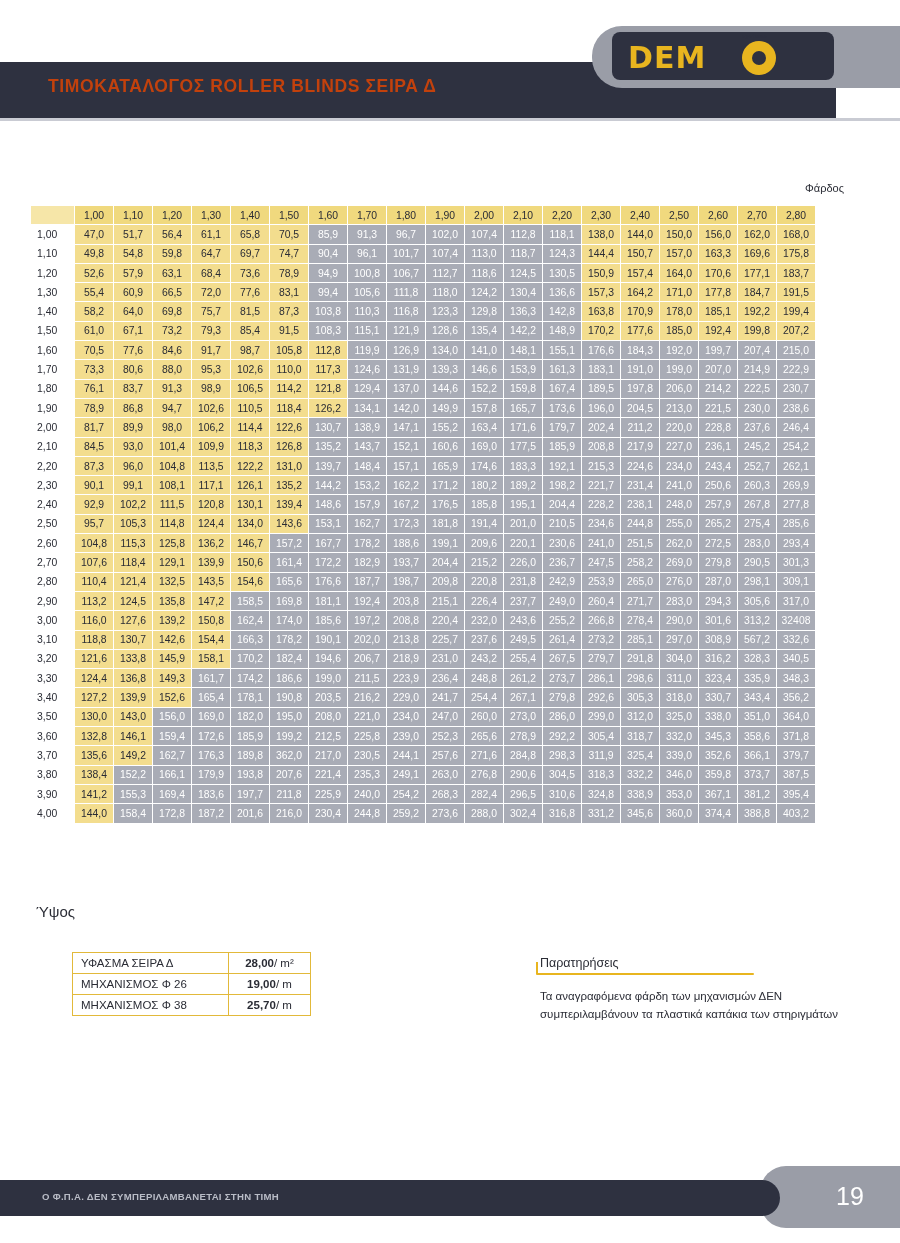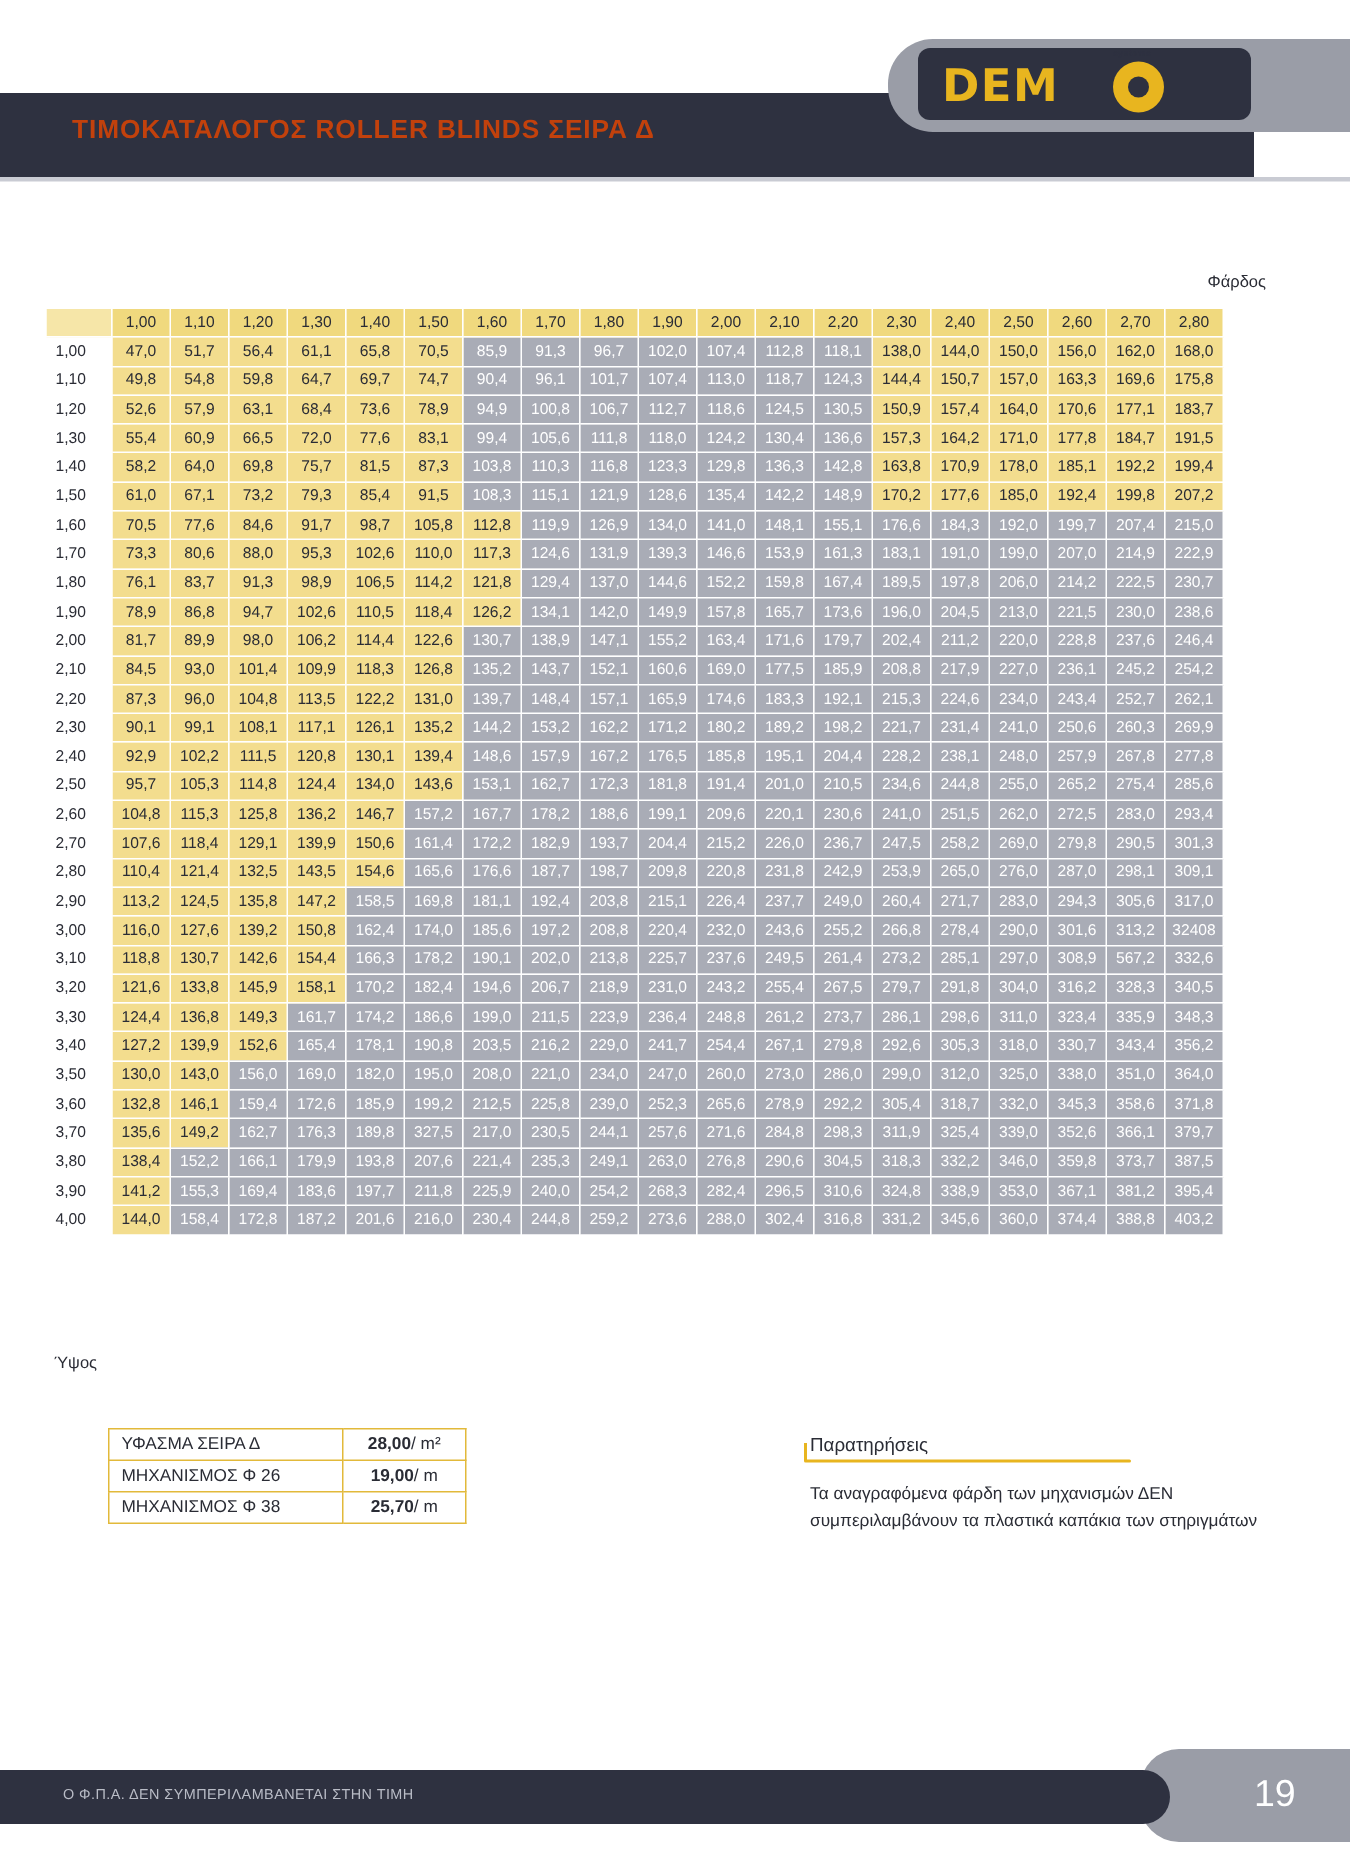--- a/index.html
+++ b/index.html
@@ -63,21 +63,21 @@
     background:#c9cbd3;
   }
 
   
   .axis-label-top {
     position:absolute; right:56px; top:182px;
     font-size:11px; color:#2a2c35;
   }
   .axis-label-left {
     position:absolute; left:36px; top:903px;
-    font-size:11px; color:#2a2c35;
+    font-size:15px; color:#2a2c35;
   }
   table.price {
     position:absolute; left:30px; top:205px;
     border-collapse:collapse;
     font-size:10.4px;
     font-family:"Liberation Sans", sans-serif;
   }
   table.price td, table.price th {
     border:1px solid #ffffff;
     padding:0;
@@ -145,21 +145,21 @@
 
   
   .footer-bar {
     position:absolute; left:0; top:1180px; width:780px; height:36px;
     background:#2e3140;
     border-top-right-radius:18px;
     border-bottom-right-radius:18px;
   }
   .footer-text {
     position:absolute; left:42px; top:1191px;
-    font-size:9.6px; font-weight:normal; letter-spacing:0.3px;
+    font-size:9.6px; font-weight:bold; letter-spacing:0.3px;
     color:#b9bcc6;
   }
   .footer-plate {
     position:absolute; left:760px; top:1166px; width:140px; height:62px;
     background:#9a9da7;
     border-top-left-radius:26px;
     border-bottom-left-radius:26px;
   }
   .page-num {
     position:absolute; left:836px; top:1182px;
@@ -804,21 +804,21 @@
         <td class="c-g">358,6</td>
         <td class="c-g">371,8</td>
       </tr>
       <tr>
         <td class="rowhead">3,70</td>
         <td class="c-y">135,6</td>
         <td class="c-y">149,2</td>
         <td class="c-g">162,7</td>
         <td class="c-g">176,3</td>
         <td class="c-g">189,8</td>
-        <td class="c-g">327,5</td>
+        <td class="c-g">362,0</td>
         <td class="c-g">217,0</td>
         <td class="c-g">230,5</td>
         <td class="c-g">244,1</td>
         <td class="c-g">257,6</td>
         <td class="c-g">271,6</td>
         <td class="c-g">284,8</td>
         <td class="c-g">298,3</td>
         <td class="c-g">311,9</td>
         <td class="c-g">325,4</td>
         <td class="c-g">339,0</td>

